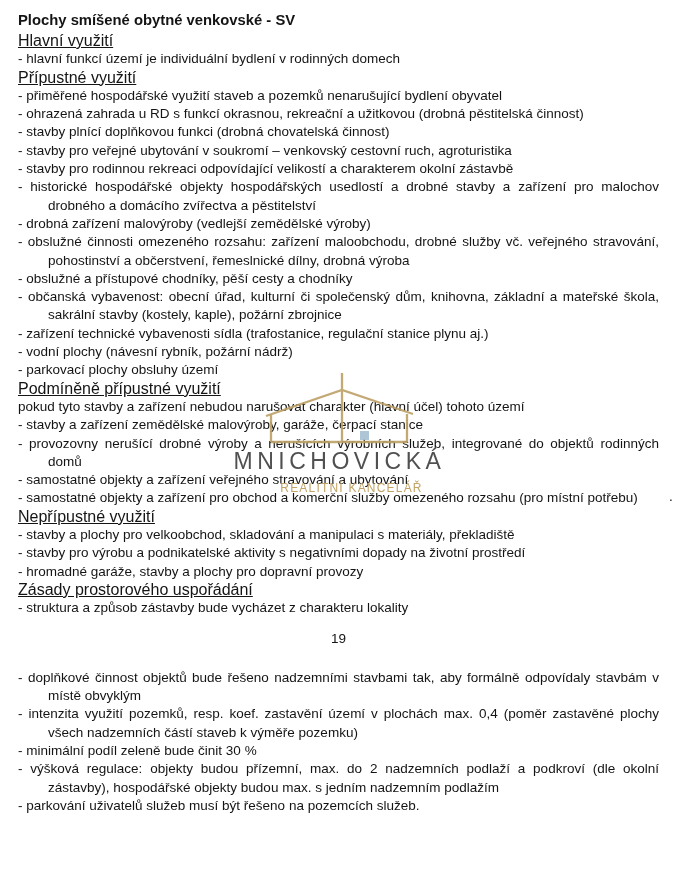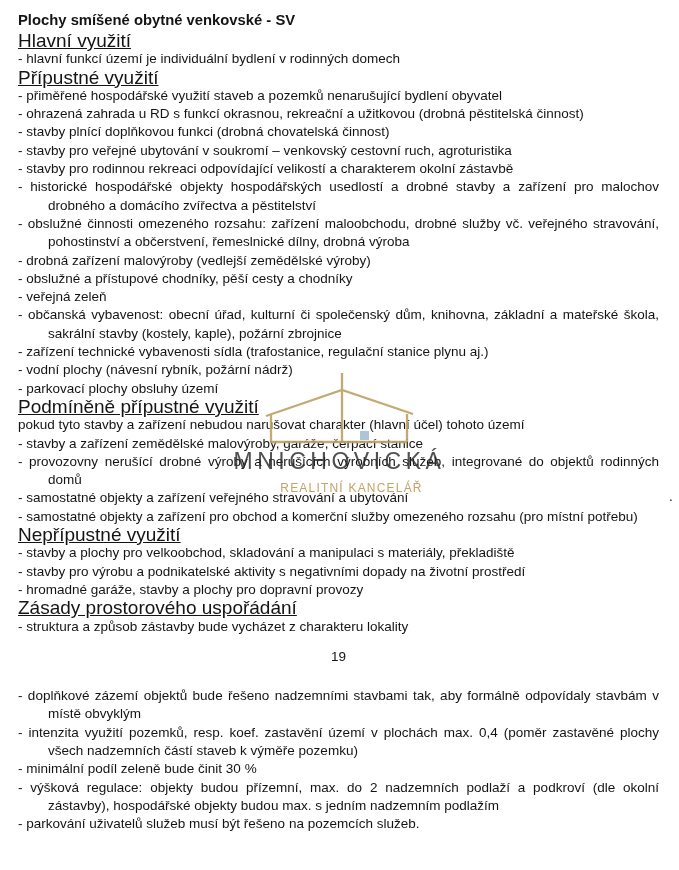--- a/index.html
+++ b/index.html
@@ -5,21 +5,21 @@
   html,body { margin:0; padding:0; background:#ffffff; }
   .page {
     position:relative; width:679px; height:870px; background:#ffffff;
     overflow:hidden; font-family:"Liberation Sans", sans-serif;
     font-size:13.5px; line-height:18.3px; color:#141414;
   }
   .content { position:absolute; left:18px; top:10px; width:641px; }
   h1.title { font-size:14.8px; line-height:21px; margin:0 0 1px 0; font-weight:bold; }
   p { margin:0; }
   .plain { margin:0; }
-  .heading { font-size:19px; font-weight:400; text-decoration:underline; margin:0; }
+  .heading { font-size:16px; font-weight:400; text-decoration:underline; margin:0; }
   .item { margin:0; padding-left:30px; text-indent:-30px; text-align:justify; }
   .intro { margin:0; text-align:justify; }
   .pagenum { text-align:center; margin:12px 0 21px 0; }
   .watermark { position:absolute; left:0; top:0; width:679px; height:870px; pointer-events:none;padding-left:16px; }
   .house-svg { position:absolute; left:258px; top:369px; opacity:0.9; }
   .wm-name {
     position:absolute; left:0; top:452px; width:679px; text-align:center;
     font-size:23px; letter-spacing:4.5px; font-weight:400;
     color:rgba(42,42,42,0.82); white-space:nowrap;
   }
@@ -46,24 +46,23 @@
 
     <section>
       <p class="heading">Přípustné využití</p>
       <div>
           <p class="item">- přiměřené hospodářské využití staveb a pozemků nenarušující bydlení obyvatel</p>
           <p class="item">- ohrazená zahrada u RD s funkcí okrasnou, rekreační a užitkovou (drobná pěstitelská činnost)</p>
           <p class="item">- stavby plnící doplňkovou funkci (drobná chovatelská činnost)</p>
           <p class="item">- stavby pro veřejné ubytování v soukromí – venkovský cestovní ruch, agroturistika</p>
           <p class="item">- stavby pro rodinnou rekreaci odpovídající velikostí a charakterem okolní zástavbě</p>
           <p class="item">- historické hospodářské objekty hospodářských usedlostí a drobné stavby a zařízení pro malochov drobného a domácího zvířectva a pěstitelství</p>
+          <p class="item">- drobná zařízení malovýroby (vedlejší zemědělské výroby)</p>
           <p class="item">- obslužné činnosti omezeného rozsahu: zařízení maloobchodu, drobné služby vč. veřejného stravování, pohostinství a občerstvení, řemeslnické dílny, drobná výroba</p>
-          <p class="item">- drobná zařízení malovýroby (vedlejší zemědělské výroby)</p>
           <p class="item">- obslužné a přístupové chodníky, pěší cesty a chodníky</p>
-          <p class="item">- veřejná zeleň</p>
           <p class="item">- občanská vybavenost: obecní úřad, kulturní či společenský dům, knihovna, základní a mateřské škola, sakrální stavby (kostely, kaple), požární zbrojnice</p>
           <p class="item">- zařízení technické vybavenosti sídla (trafostanice, regulační stanice plynu aj.)</p>
           <p class="item">- vodní plochy (návesní rybník, požární nádrž)</p>
           <p class="item">- parkovací plochy obsluhy území</p>
         </div>
     </section>
 
     <section>
       <p class="heading">Podmíněně přípustné využití</p>
       <p class="intro">pokud tyto stavby a zařízení nebudou narušovat charakter (hlavní účel) tohoto území</p>
@@ -88,21 +87,21 @@
       <p class="heading">Zásady prostorového uspořádání</p>
       <div>
           <p class="item">- struktura a způsob zástavby bude vycházet z charakteru lokality</p>
         </div>
     </section>
 
     <p class="pagenum">19</p>
 
     <section>
       <div>
-          <p class="item">- doplňkové zázemí objektů bude řešeno nadzemními stavbami tak, aby formálně odpovídaly stavbám v místě obvyklým</p>
+          <p class="item">- doplňkové činnost objektů bude řešeno nadzemními stavbami tak, aby formálně odpovídaly stavbám v místě obvyklým</p>
           <p class="item">- intenzita využití pozemků, resp. koef. zastavění území v plochách max. 0,4 (poměr zastavěné plochy všech nadzemních částí staveb k výměře pozemku)</p>
           <p class="item">- minimální podíl zeleně bude činit 30 %</p>
           <p class="item">- výšková regulace: objekty budou přízemní, max. do 2 nadzemních podlaží a podkroví (dle okolní zástavby), hospodářské objekty budou max. s jedním nadzemním podlažím</p>
           <p class="item">- parkování uživatelů služeb musí být řešeno na pozemcích služeb.</p>
         </div>
     </section>
 
   </div>
 
   <div class="watermark">

